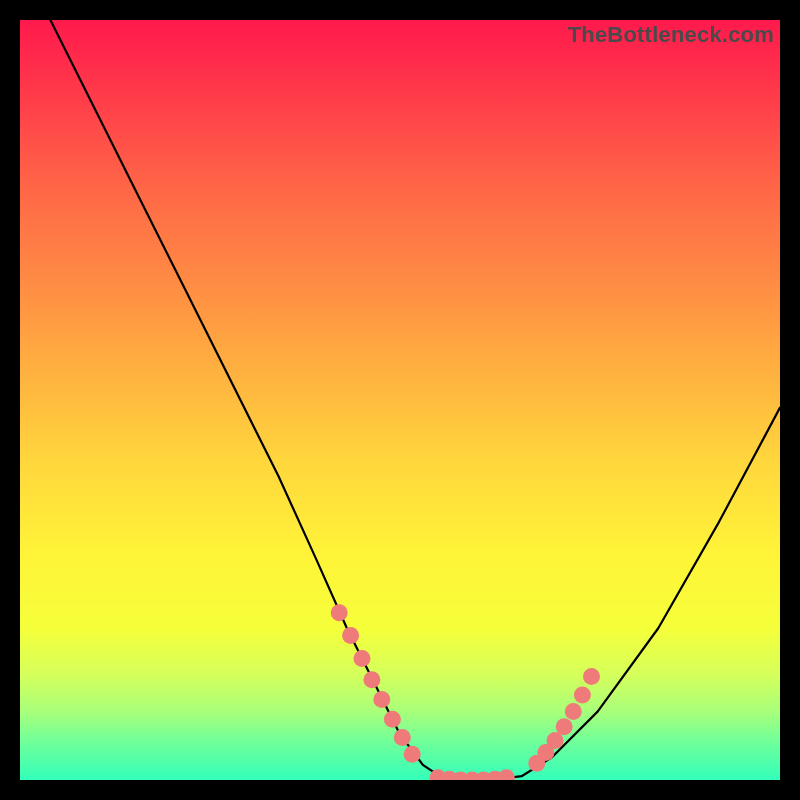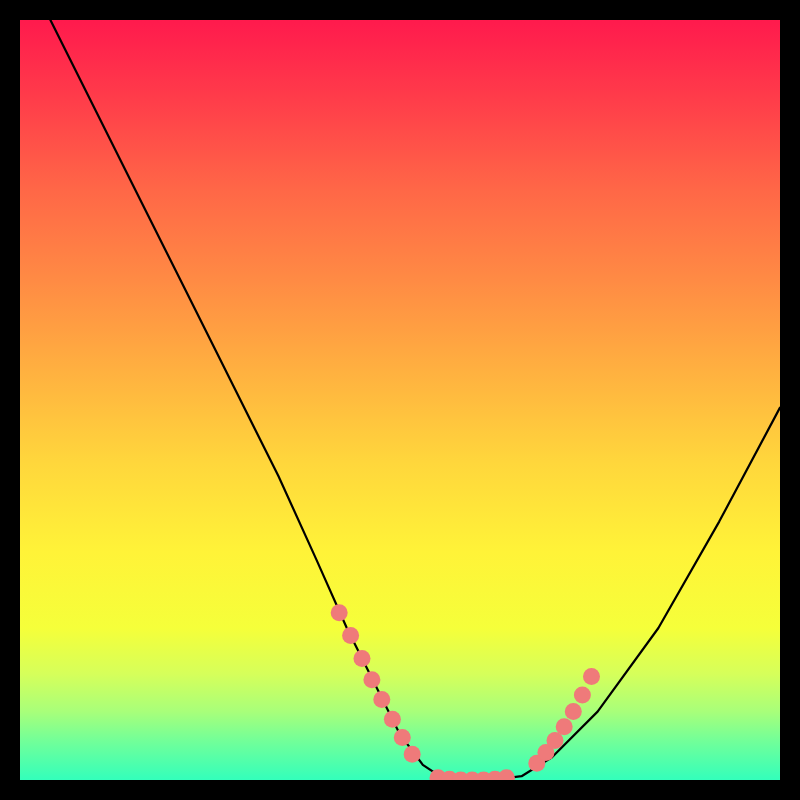--- a/index.html
+++ b/index.html
@@ -58,20 +58,21 @@
   .curve circle.dot {
     fill: #ef7a7a;
     stroke: none;
   }
 </style>
 </head>
 <body>
 
 <div class="frame">
   <div class="plot-area"></div>
+  <div class="watermark">TheBottleneck.com</div>
   <svg class="curve" viewBox="0 0 760 760" preserveAspectRatio="none">
     <path class="line" d="M30.4 0.0 L76.0 91.2 L121.6 182.4 L167.2 273.6 L212.8 364.8 L258.4 456.0 L296.4 539.6 L326.8 608.0 L357.2 668.8 L380.0 714.4 L402.8 744.8 L425.6 760.0 L448.4 760.0 L471.2 760.0 L501.6 756.2 L532.0 737.2 L577.6 691.6 L638.4 608.0 L699.2 501.6 L760.0 387.6"></path>
     <g>
         <circle class="dot" cx="319.2" cy="592.8" r="8.5" fill="#ef7a7a"></circle>
         <circle class="dot" cx="330.6" cy="615.6" r="8.5" fill="#ef7a7a"></circle>
         <circle class="dot" cx="342.0" cy="638.4" r="8.5" fill="#ef7a7a"></circle>
         <circle class="dot" cx="351.9" cy="659.7" r="8.5" fill="#ef7a7a"></circle>
         <circle class="dot" cx="361.8" cy="679.4" r="8.5" fill="#ef7a7a"></circle>
         <circle class="dot" cx="372.4" cy="699.2" r="8.5" fill="#ef7a7a"></circle>
         <circle class="dot" cx="382.3" cy="717.4" r="8.5" fill="#ef7a7a"></circle>

